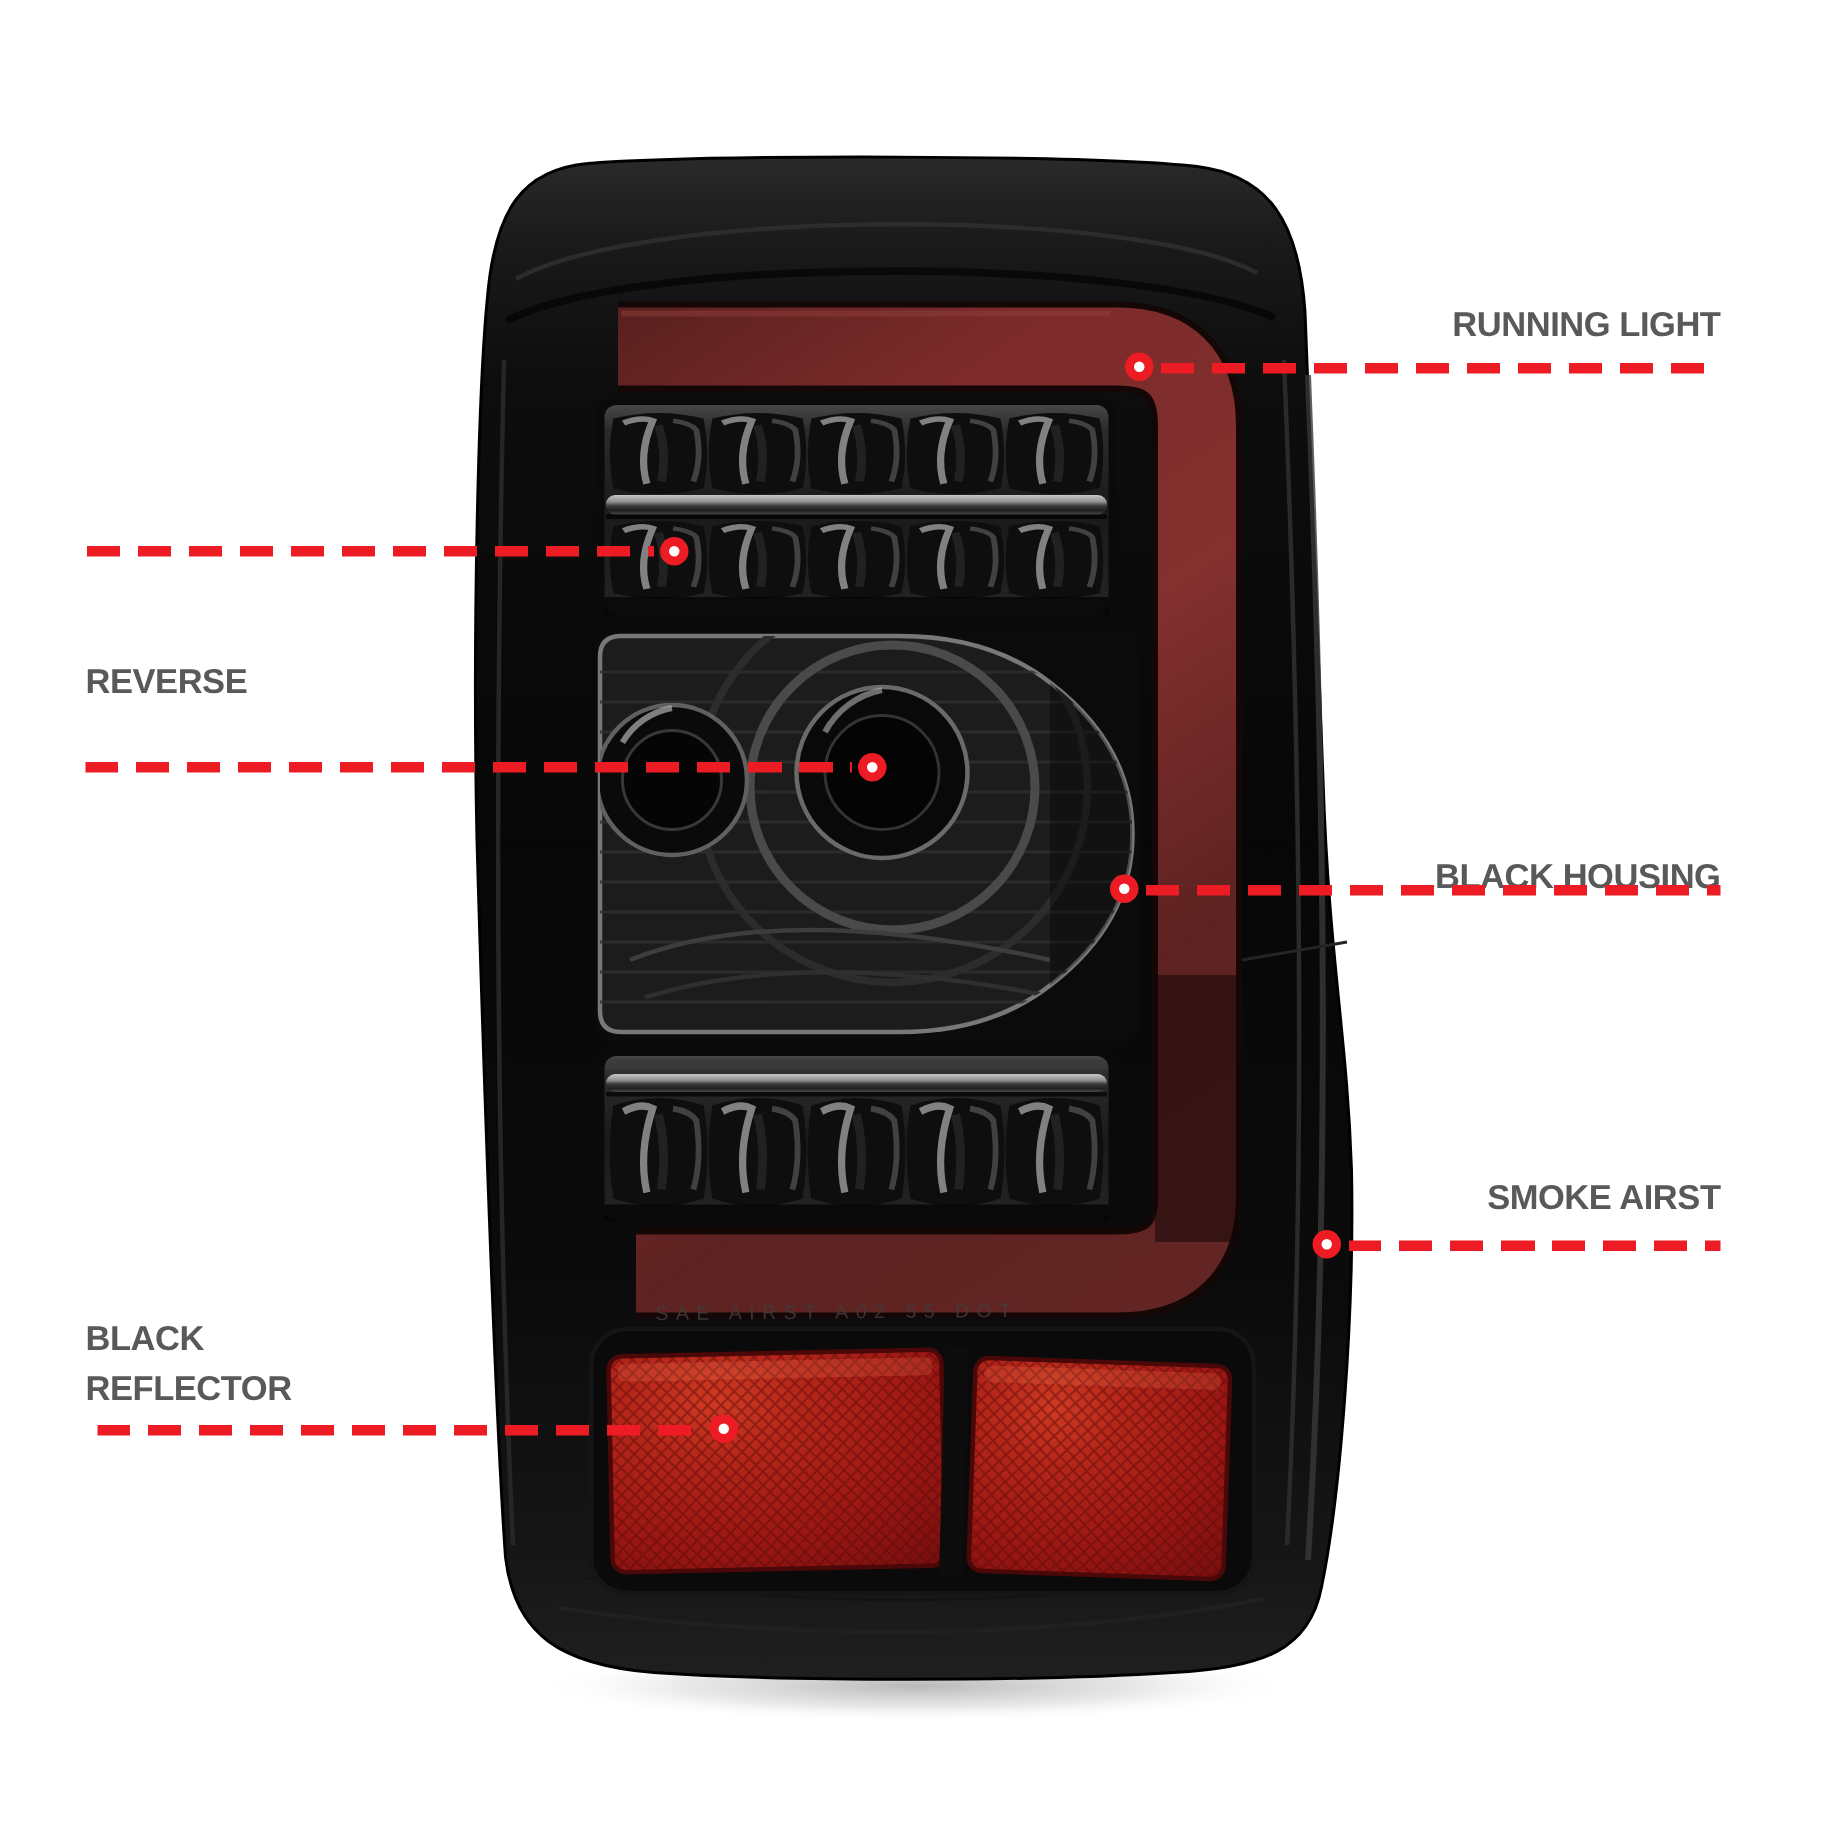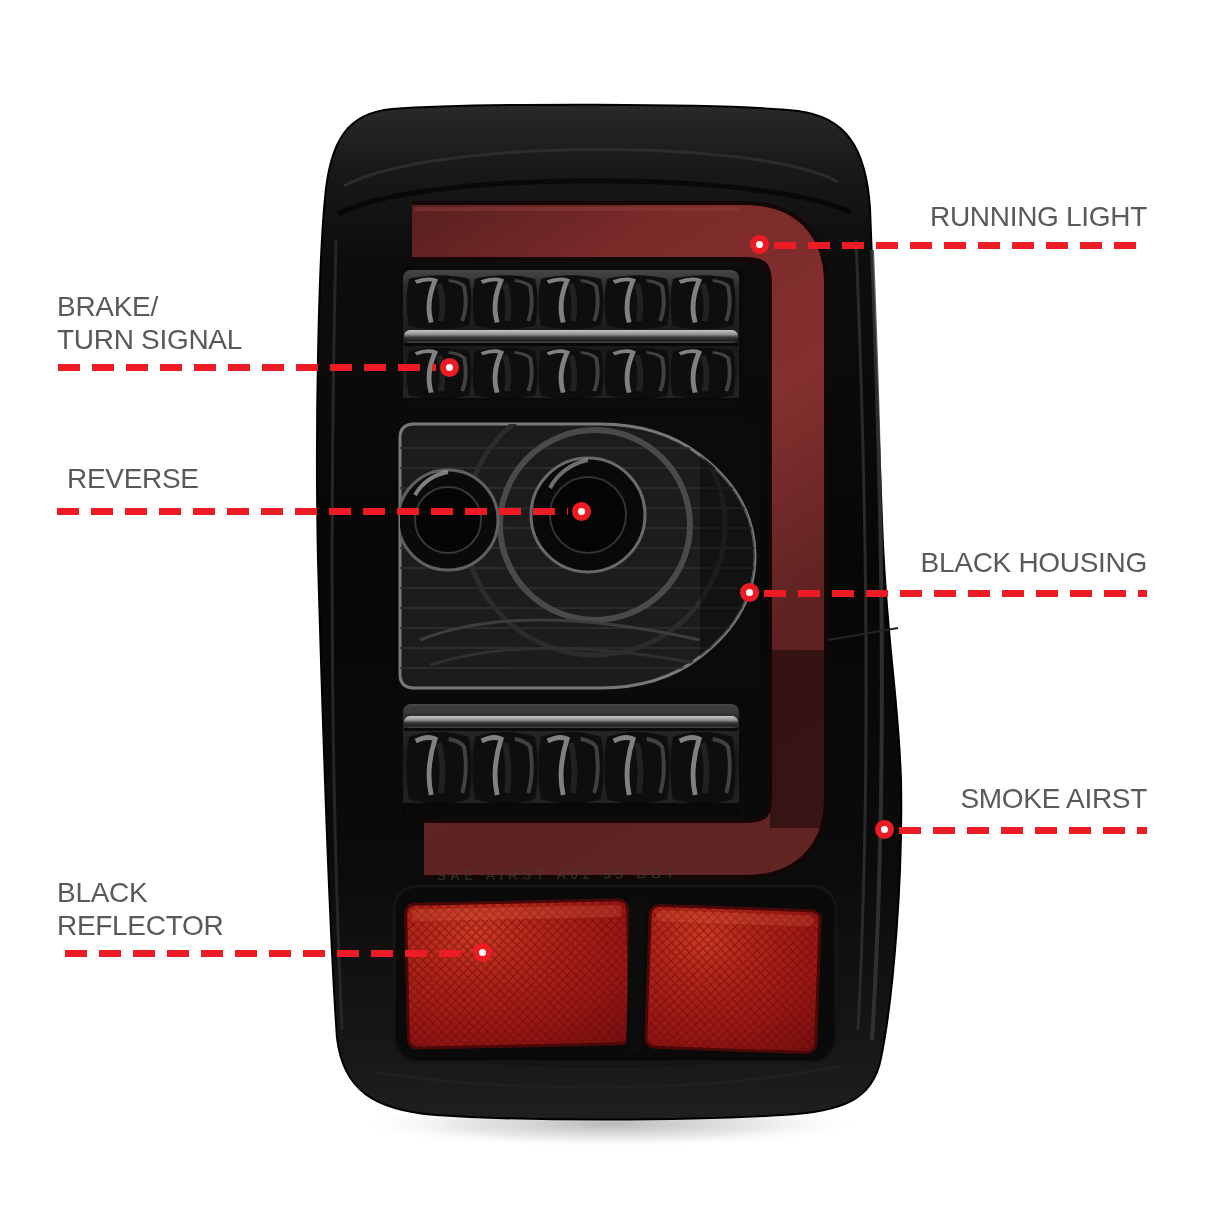--- a/index.html
+++ b/index.html
@@ -1,19 +1,19 @@
 <!DOCTYPE html>
 <html style="--callout_red: #ed1c24; --label_gray: #58595b; --light_bar_red: #7d2b2a; --reflector_red: #a81d18; --housing_black: #0a0a0a;"><head>
 <meta charset="utf-8">
 <style>
   html,body{margin:0;padding:0;background:#ffffff;}
   .stage{position:relative;width:1214px;height:1214px;background:#ffffff;overflow:hidden;
          font-family:"Liberation Sans",sans-serif;}
-  .label{position:absolute;font-size:28px;line-height:33px;color:var(--label_gray,#58595b);
-         letter-spacing:-0.3px;white-space:nowrap;font-weight:400;}
+  .label{position:absolute;font-size:23px;line-height:33px;color:var(--label_gray,#58595b);
+         letter-spacing:-0.3px;white-space:nowrap;font-weight:700;}
   .label.r{text-align:right;}
   .dash{position:absolute;height:7px;
         background:repeating-linear-gradient(90deg,var(--callout_red,#ed1c24) 0 22px,transparent 22px 34px);}
   .dot{position:absolute;width:19px;height:19px;border-radius:50%;background:#ffffff;
        border:6px solid var(--callout_red,#ed1c24);box-sizing:border-box;}
   svg{position:absolute;left:0;top:0;}
 </style>
 </head>
 <body>
 
@@ -167,32 +167,28 @@
         <rect x="648" y="908" width="170" height="142" rx="9" fill="none" stroke="#4a0808" stroke-width="3"></rect>
         <rect x="654" y="913" width="158" height="11" rx="5" fill="#ff8c5c" opacity="0.16"></rect>
       </g>
     </g>
   </svg>
 
   <div class="label r" style="right:67px;top:200px;">RUNNING LIGHT</div>
   <div class="dash" style="left:774px;top:242px;width:373px;"></div>
   <div class="dot" style="left:750px;top:235px;"></div>
 
-  <div class="label" style="left:57px;top:290px;">
-    <div>BRAKE/</div>
-    <div>TURN SIGNAL</div>
-  </div>
   <div class="dash" style="left:58px;top:364px;width:378px;"></div>
   <div class="dot" style="left:440px;top:358px;"></div>
 
-  <div class="label" style="left:57px;top:462px;margin-left:10px;">REVERSE</div>
+  <div class="label" style="left:57px;top:438px;">REVERSE</div>
   <div class="dash" style="left:57px;top:508px;width:511px;"></div>
   <div class="dot" style="left:572px;top:502px;"></div>
 
-  <div class="label r" style="right:67px;top:546px;">BLACK HOUSING</div>
+  <div class="label r" style="right:67px;top:568px;">BLACK HOUSING</div>
   <div class="dash" style="left:764px;top:590px;width:383px;"></div>
   <div class="dot" style="left:740px;top:583px;"></div>
 
   <div class="label r" style="right:67px;top:782px;">SMOKE AIRST</div>
   <div class="dash" style="left:899px;top:827px;width:248px;"></div>
   <div class="dot" style="left:875px;top:820px;"></div>
 
   <div class="label" style="left:57px;top:876px;">
     <div>BLACK</div>
     <div>REFLECTOR</div>

